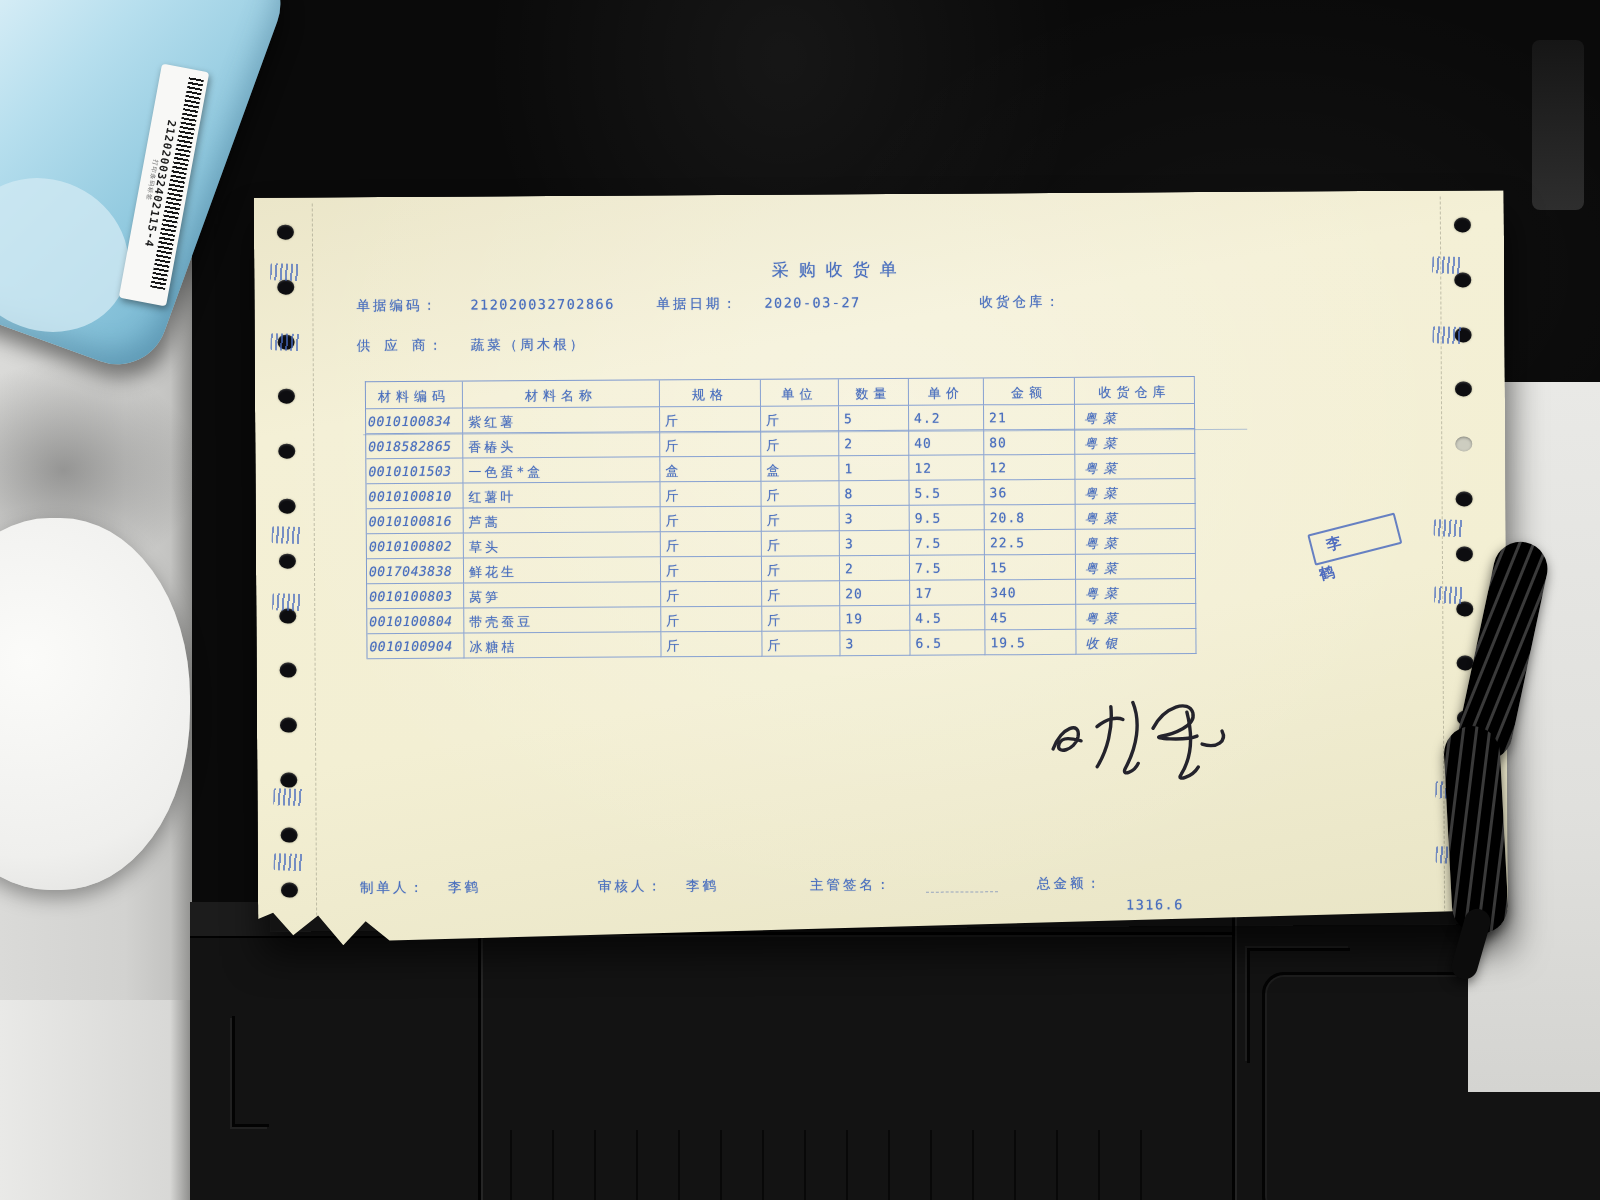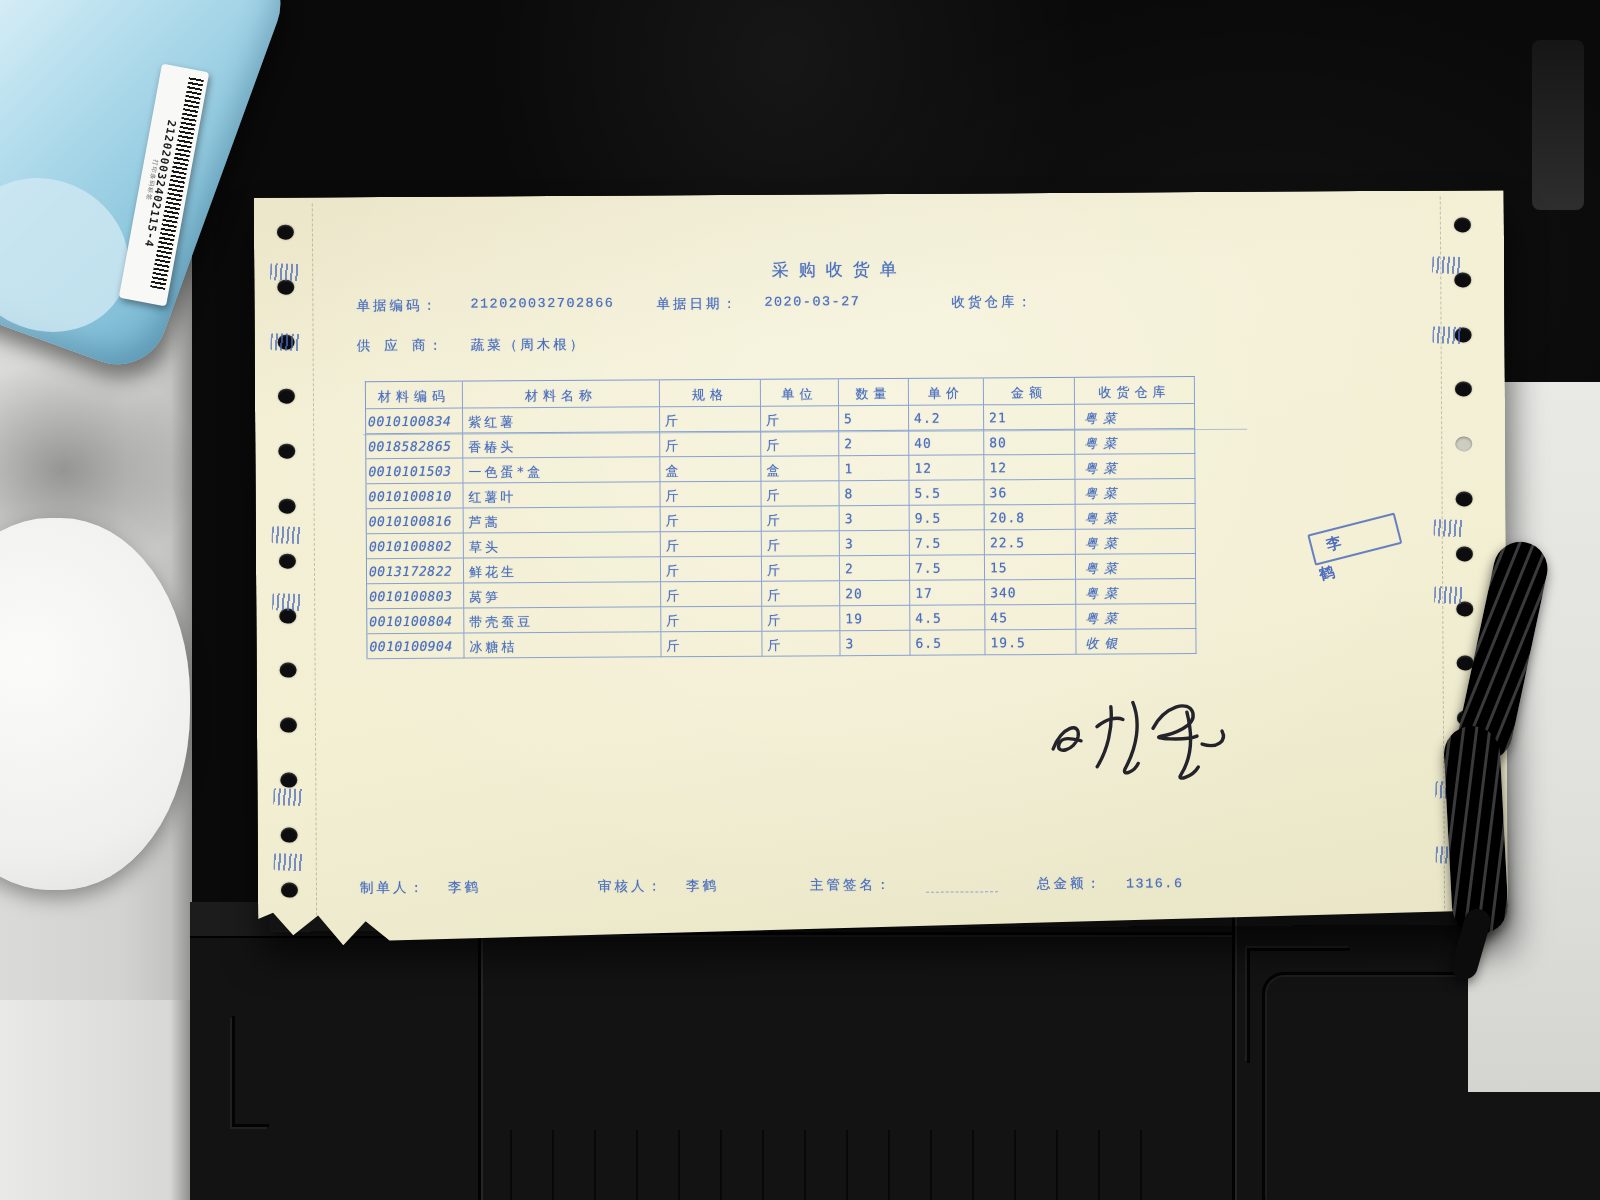--- a/index.html
+++ b/index.html
@@ -68,21 +68,21 @@
   .hole{position:absolute;width:17px;height:15px;border-radius:50%;background:#0d0d10;
     box-shadow:inset 0 1px 2px rgba(255,255,255,.18),0 0 2px rgba(70,70,50,.5);}
   .hole.light{background:#cdcdc0;box-shadow:inset 0 1px 3px rgba(0,0,0,.35);}
   .feedmark{position:absolute;width:30px;height:17px;border-radius:2px;transform:rotate(2deg);opacity:.85;
     background:repeating-linear-gradient(93deg,rgba(70,105,190,.85) 0 2px,transparent 2px 5.2px);}
 
   .bp{color:#4a6fbe;text-shadow:0 0 1px rgba(74,111,190,.6);
     font-family:"DejaVu Sans Mono","Liberation Mono",monospace;}
   .title{position:absolute;left:420px;top:64px;width:330px;text-align:center;font-size:17px;letter-spacing:10px;white-space:nowrap;}
   .fld{position:absolute;font-size:13.5px;letter-spacing:3px;white-space:nowrap;}
-  .numtx{letter-spacing:1.5px;font-family:Liberation Mono, monospace;}
+  .numtx{letter-spacing:1.5px;}
 
   .tbl{position:absolute;left:110px;top:184px;display:grid;z-index:1;
     grid-template-columns:97px 197px 101px 78px 70px 75px 91px 120px;
     grid-template-rows:27px repeat(10,25px);
     border-top:1.5px solid #7d98cf;border-left:1.5px solid #7d98cf;}
   .cell{border-right:1.5px solid #87a1d2;border-bottom:1.5px solid #87a1d2;box-sizing:border-box;
     color:#4a6fbe;text-shadow:0 0 1px rgba(74,111,190,.55);
     font-family:"DejaVu Sans Mono","Liberation Mono",monospace;white-space:nowrap;overflow:hidden;}
   .th{text-align:center;letter-spacing:5px;padding-top:6px;font-size:13px;}
   .td{padding:5px 0 0 5px;font-size:13px;letter-spacing:1px;}
@@ -136,21 +136,21 @@
   <div class="paper" id="paper">
     <div class="perf pl"></div>
     <div class="perf pr"></div>
 
     <div class="title bp">采购收货单</div>
 
     <div class="fld bp" style="left:102px;top:100px">单据编码：</div>
     <div class="fld bp numtx" style="left:216px;top:100px">212020032702866</div>
     <div class="fld bp" style="left:402px;top:100px">单据日期：</div>
     <div class="fld bp numtx" style="left:510px;top:100px">2020-03-27</div>
-    <div class="fld bp" style="left:697px;top:100px">收货仓库：</div>
+    <div class="fld bp" style="left:725px;top:100px">收货仓库：</div>
     <div class="fld bp" style="left:102px;top:140px">供 应 商：</div>
     <div class="fld bp" style="left:216px;top:140px">蔬菜（周木根）</div>
 
     <div class="tbl" id="tbl">
         <div class="cell th c0">材料编码</div>
         <div class="cell th c1">材料名称</div>
         <div class="cell th c2">规格</div>
         <div class="cell th c3">单位</div>
         <div class="cell th c4">数量</div>
         <div class="cell th c5">单价</div>
@@ -197,21 +197,21 @@
         <div class="cell td c6">20.8</div>
         <div class="cell td c7">粤菜</div>
         <div class="cell td c0">0010100802</div>
         <div class="cell td c1">草头</div>
         <div class="cell td c2">斤</div>
         <div class="cell td c3">斤</div>
         <div class="cell td c4">3</div>
         <div class="cell td c5">7.5</div>
         <div class="cell td c6">22.5</div>
         <div class="cell td c7">粤菜</div>
-        <div class="cell td c0">0013172822</div>
+        <div class="cell td c0">0017043838</div>
         <div class="cell td c1">鲜花生</div>
         <div class="cell td c2">斤</div>
         <div class="cell td c3">斤</div>
         <div class="cell td c4">2</div>
         <div class="cell td c5">7.5</div>
         <div class="cell td c6">15</div>
         <div class="cell td c7">粤菜</div>
         <div class="cell td c0">0010100803</div>
         <div class="cell td c1">莴笋</div>
         <div class="cell td c2">斤</div>
@@ -253,21 +253,21 @@
       </g>
     </svg>
 
     <div class="fld bp" style="left:102px;top:682px">制单人：</div>
     <div class="fld bp" style="left:190px;top:682px">李鹤</div>
     <div class="fld bp" style="left:340px;top:682px">审核人：</div>
     <div class="fld bp" style="left:428px;top:682px">李鹤</div>
     <div class="fld bp" style="left:552px;top:682px">主管签名：</div>
     <div class="sigline" style="left:668px;top:698px;width:72px"></div>
     <div class="fld bp" style="left:779px;top:682px">总金额：</div>
-    <div class="fld bp numtx" style="left:868px;top:684px">1316.6</div>
+    <div class="fld bp numtx" style="left:868px;top:704px">1316.6</div>
   <div class="hole" style="left: 23px; top: 27px;"></div>
       <div class="hole" style="left: 23px; top: 81.8px;"></div>
       <div class="hole" style="left: 23px; top: 136.6px;"></div>
       <div class="hole" style="left: 23px; top: 191.4px;"></div>
       <div class="hole" style="left: 23px; top: 246.2px;"></div>
       <div class="hole" style="left: 23px; top: 301px;"></div>
       <div class="hole" style="left: 23px; top: 355.8px;"></div>
       <div class="hole" style="left: 23px; top: 410.6px;"></div>
       <div class="hole" style="left: 23px; top: 465.4px;"></div>
       <div class="hole" style="left: 23px; top: 520.2px;"></div>

